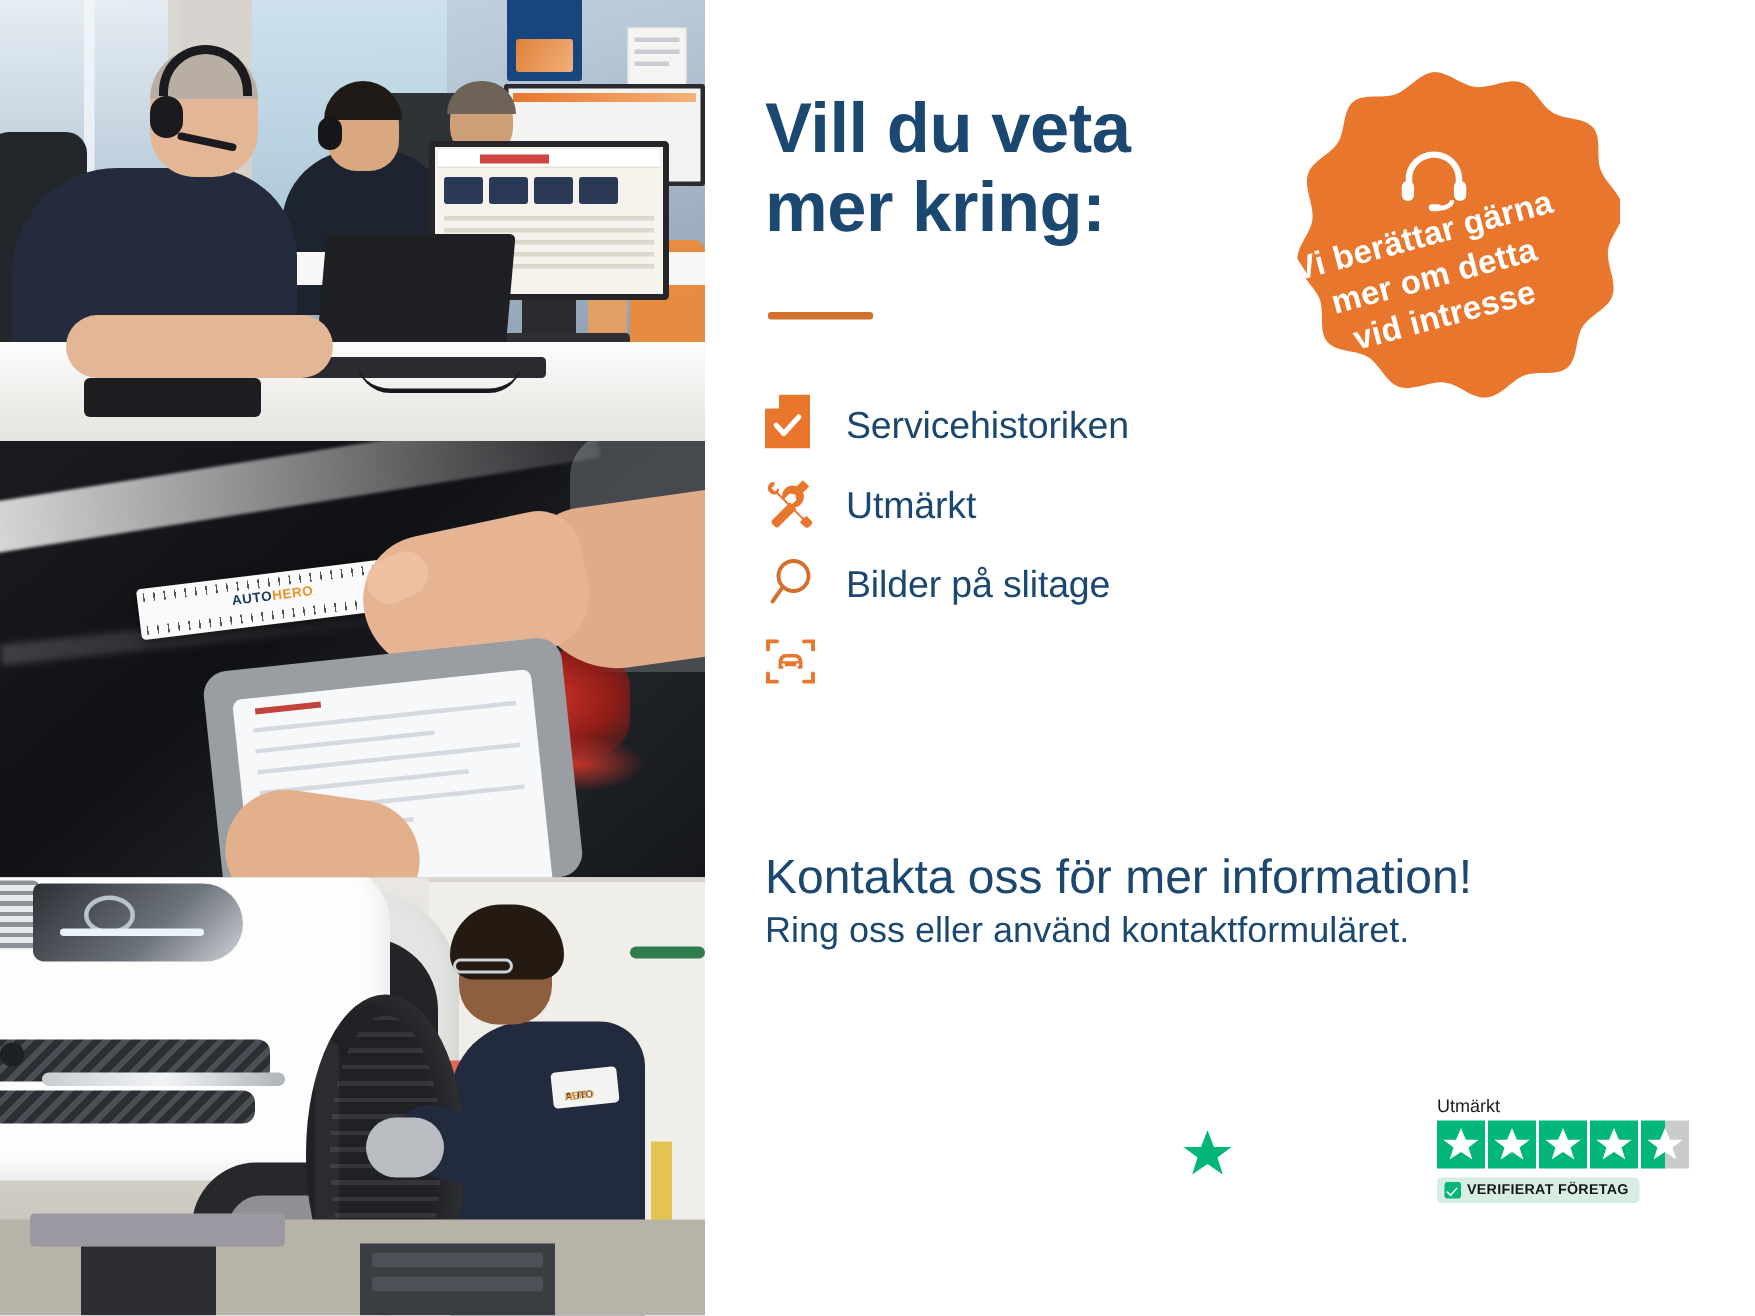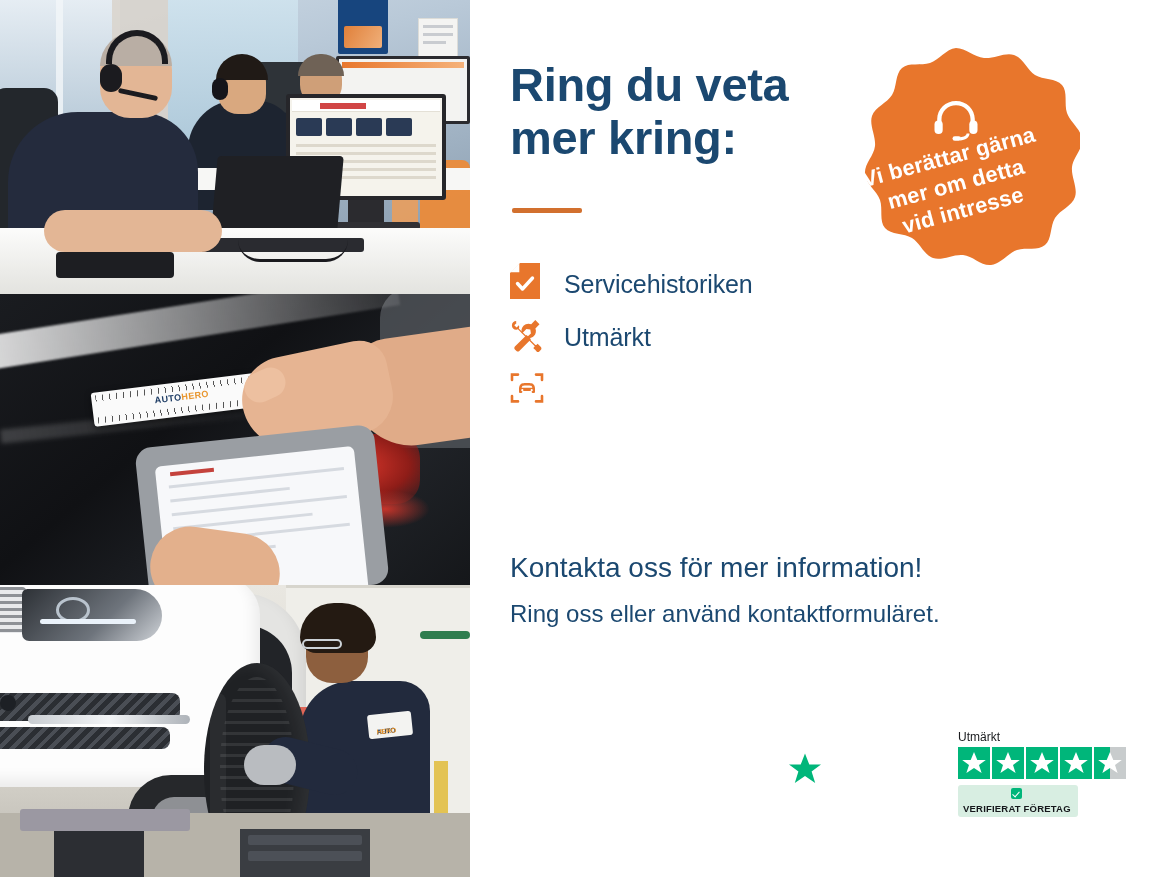--- a/index.html
+++ b/index.html
@@ -165,36 +165,36 @@
   
   .features { position:absolute; left:40px; top:246px; width:420px; }
   .feat { display:flex; align-items:flex-end; height:53px; }
   .feat .ico { width:54px; flex:0 0 54px; display:flex; align-items:center; justify-content:flex-start; }
   .feat .lbl { font-size:25px; color:#1b4870; letter-spacing:-.1px; }
 
   
   .contact { position:absolute; left:40px; top:552px; width:600px; color:#1b4870; }
   .contact .phone { font-size:28px; font-weight:bold; letter-spacing:-.3px; }
   .contact .phone .num { font-weight:bold; }
-  .contact .l1 { font-size:28px; }
-  .contact .l2 { font-size:24px; margin-top:16px; }
+  .contact .l1 { font-size:32px; margin-top:14px; }
+  .contact .l2 { font-size:24px; margin-top:4px; }
 
   
   .tp { position:absolute; left:318px; top:730px; width:345px; height:92px; }
   .tp .logo { position:absolute; left:0; top:22px; display:flex; align-items:center; gap:6px; }
   .tp .logo .star { width:34px; height:34px; }
   .tp .logo .word { font-size:30px; font-weight:bold; color:#15171b; letter-spacing:-.9px; }
   .tp .rate { position:absolute; left:170px; top:0; width:175px; }
   .tp .rate .cap { font-size:12px; color:#191b1e; margin-bottom:3px; }
   .tp .stars { display:flex; gap:2px; }
   .tp .stars .sq { width:32px; height:32px; background:#00b67a; position:relative; }
   .tp .stars .sq.half { background:linear-gradient(90deg,#00b67a 0 50%, #c8cccd 50% 100%); }
   .tp .stars .sq svg { position:absolute; left:3px; top:3px; }
   .tp .verified { margin-top:6px; display:inline-flex; align-items:center; gap:4px;
-     background:#d8eee2; border-radius:3px; padding:3px 7px 3px 5px;flex-direction:column; }
+     background:#d8eee2; border-radius:3px; padding:3px 7px 3px 5px; }
   .tp .verified .chk { width:11px; height:11px; background:#00b67a; border-radius:2px; position:relative; }
   .tp .verified .chk:after{content:""; position:absolute; left:3px; top:1.5px; width:3px; height:6px;
      border:solid #fff; border-width:0 1.6px 1.6px 0; transform:rotate(42deg);}
   .tp .verified .vtxt { font-size:9.5px; font-weight:bold; color:#15171b; letter-spacing:.2px; }
 </style>
 </head>
 <body>
 
 <div class="page">
 
@@ -326,21 +326,21 @@
         </div>
       <div class="lift"></div>
         <div class="liftpost"></div>
     </div>
 
   </div>
 
   <div class="content">
 
     <div class="headline">
-      <div>Ring du veta</div>
+      <div>Vill du veta</div>
       <div>mer kring:</div>
     </div>
     <div class="rule"></div>
 
     <div class="badge">
       <svg class="blob" viewBox="0 0 248 248">
         <path fill="#E8762C" d="M124 6
           c10 0 18 9 28 10 10 1 21-6 30-3 9 3 13 15 21 20 8 5 21 3 27 10 6 7 2 19 5 28 3 9 14 16 15 26 1 10-9 18-10 28
           -1 10 6 21 3 30 -3 9-15 13-20 21 -5 8-3 21-10 27 -7 6-19 2-28 5 -9 3-16 14-26 15 -10 1-18-9-28-10
           -10-1-21 6-30 3 -9-3-13-15-21-20 -8-5-21-3-27-10 -6-7-2-19-5-28 -3-9-14-16-15-26 -1-10 9-18 10-28
@@ -381,20 +381,29 @@
             <g fill="#E8762C">
               <path d="M6.2 3.1c-2.4 0-4.3 1.9-4.3 4.3 0 2.4 1.9 4.3 4.3 4.3.6 0 1.2-.1 1.7-.4l16.4 16.4c.4.4.4 1 0 1.4l-1 1c1.2 1.2 2.7 2.7 3.3 3.3.7.7 1.9.7 2.7 0l1.6-1.6c.7-.7.7-1.9 0-2.7l-3.3-3.3-1 1c-.4.4-1 .4-1.4 0L8.8 10.4c.3-.5.4-1.1.4-1.7 0-.5-.1-1-.3-1.4L6.6 9.6 4.3 7.3l2.3-2.3c-.1 0-.2-.1-.4-.1z"></path>
               <path d="M27.8 2.3c-2.6-1.1-5.7-.5-7.7 1.6-2 2-2.6 5.1-1.5 7.7l-4.1 4.1 4.2 4.2 4.1-4.1c2.6 1.1 5.7.5 7.7-1.5 2-2 2.6-5.1 1.5-7.7l-4.4 4.4-3.9-.6-.6-3.9 4.7-4.2z" transform="rotate(180 22 11)"></path>
               <path d="M4.9 28.6c-.8.8-.8 2 0 2.8l1.6 1.6c.8.8 2 .8 2.8 0L21 21.3l-4.4-4.4z"></path>
             </g>
           </svg>
         </span>
         <span class="lbl">Utmärkt</span>
       </div>
 
+      <div class="feat">
+        <span class="ico">
+          <svg width="32" height="34" viewBox="0 0 32 34">
+            <circle cx="19" cy="13" r="10" fill="none" stroke="#D2702E" stroke-width="2.6"></circle>
+            <line x1="11.8" y1="20.4" x2="5" y2="30" stroke="#D2702E" stroke-width="2.6" stroke-linecap="round"></line>
+          </svg>
+        </span>
+        <span class="lbl">Bilder på slitage</span>
+      </div>
 
       <div class="feat">
         <span class="ico">
           <svg width="34" height="34" viewBox="0 0 34 34">
             <g fill="none" stroke="#E8762C" stroke-width="2.6" stroke-linecap="round">
               <path d="M2 9V3.6h6"></path>
                 <path d="M32 9V3.6h-6"></path>
               <path d="M2 25v5.4h6"></path>
                 <path d="M32 25v5.4h-6"></path>
             </g>

